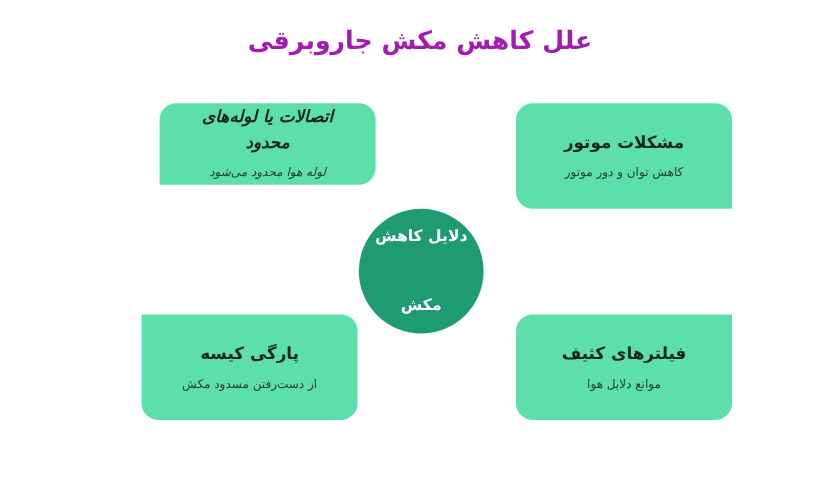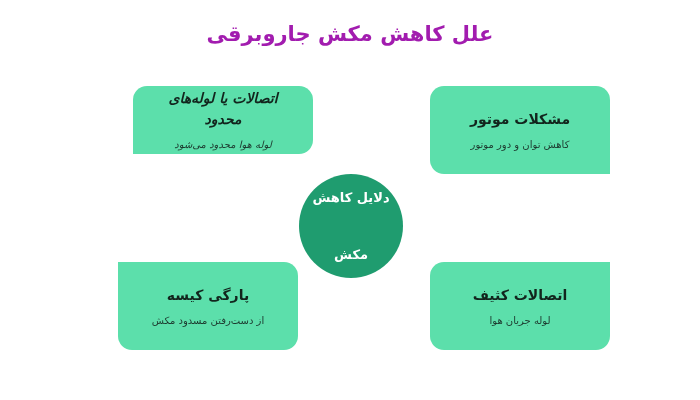--- a/index.html
+++ b/index.html
@@ -129,22 +129,22 @@
     <div class="card-title">مشکلات موتور</div>
     <div class="card-sub">کاهش توان و دور موتور</div>
   </div>
 
   <div class="card" id="card-bottom-left">
     <div class="card-title">پارگی کیسه</div>
     <div class="card-sub">از دست‌رفتن مسدود مکش</div>
   </div>
 
   <div class="card" id="card-bottom-right">
-    <div class="card-title">اتصالات کثیف</div>
-    <div class="card-sub">لوله جریان هوا</div>
+    <div class="card-title">فیلترهای کثیف</div>
+    <div class="card-sub">موانع دلایل هوا</div>
   </div>
 
   <div class="center-node">
     <div class="line">دلایل کاهش</div>
     <div class="line">مکش</div>
   </div>
 
 </div>
 
 </body></html>

